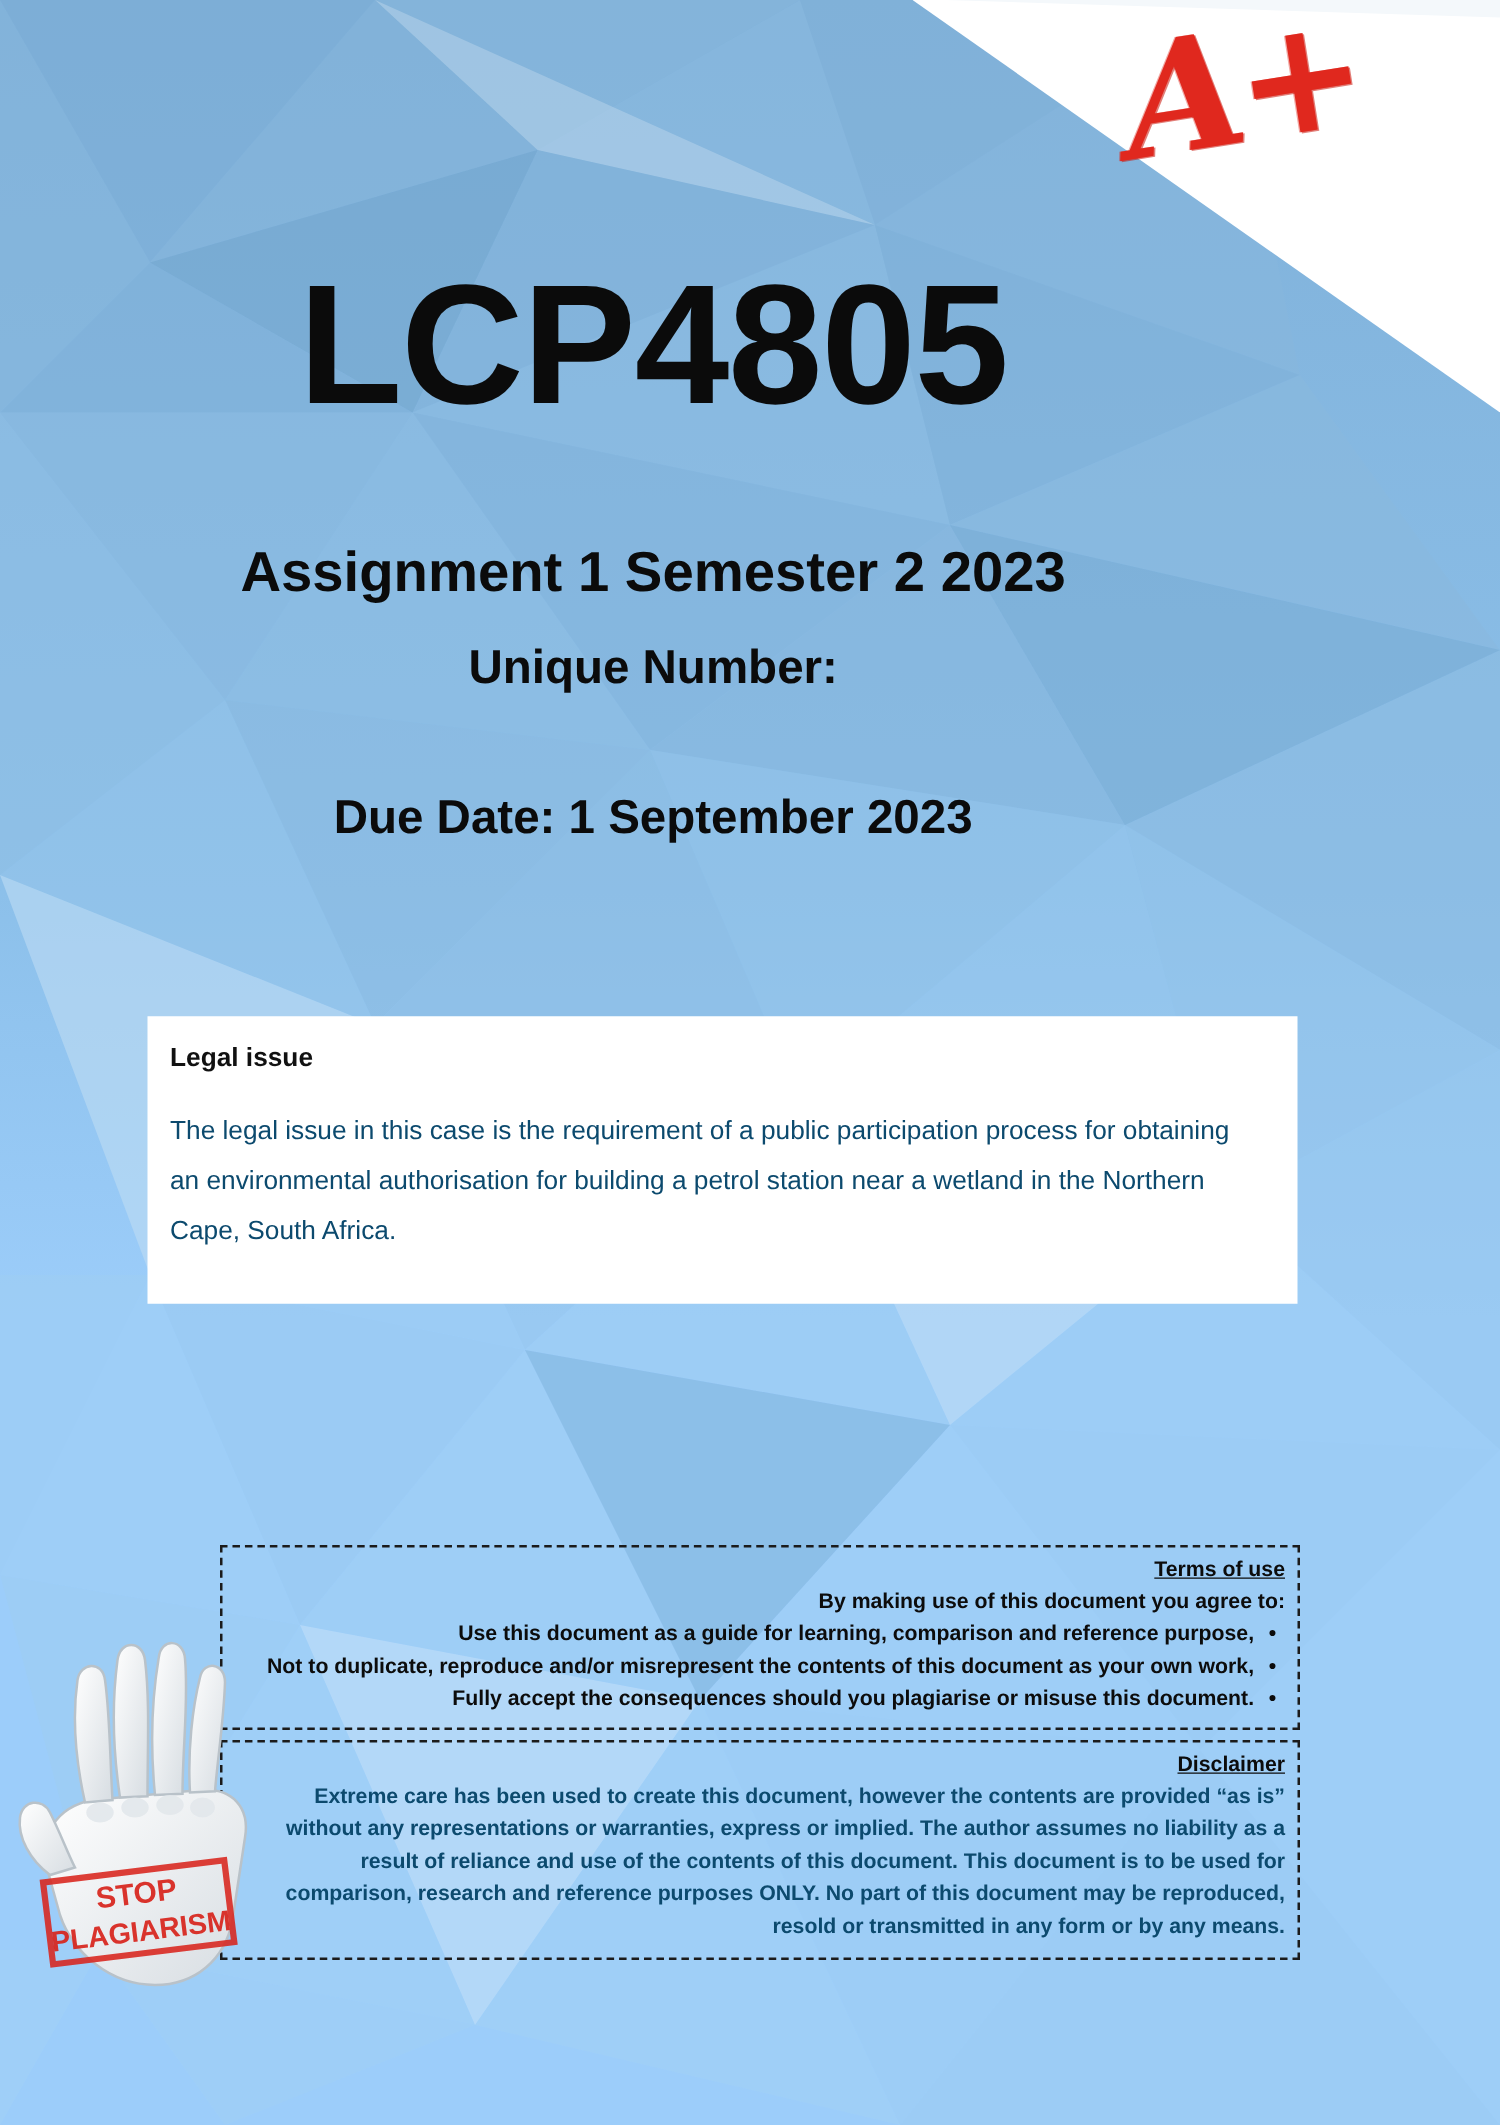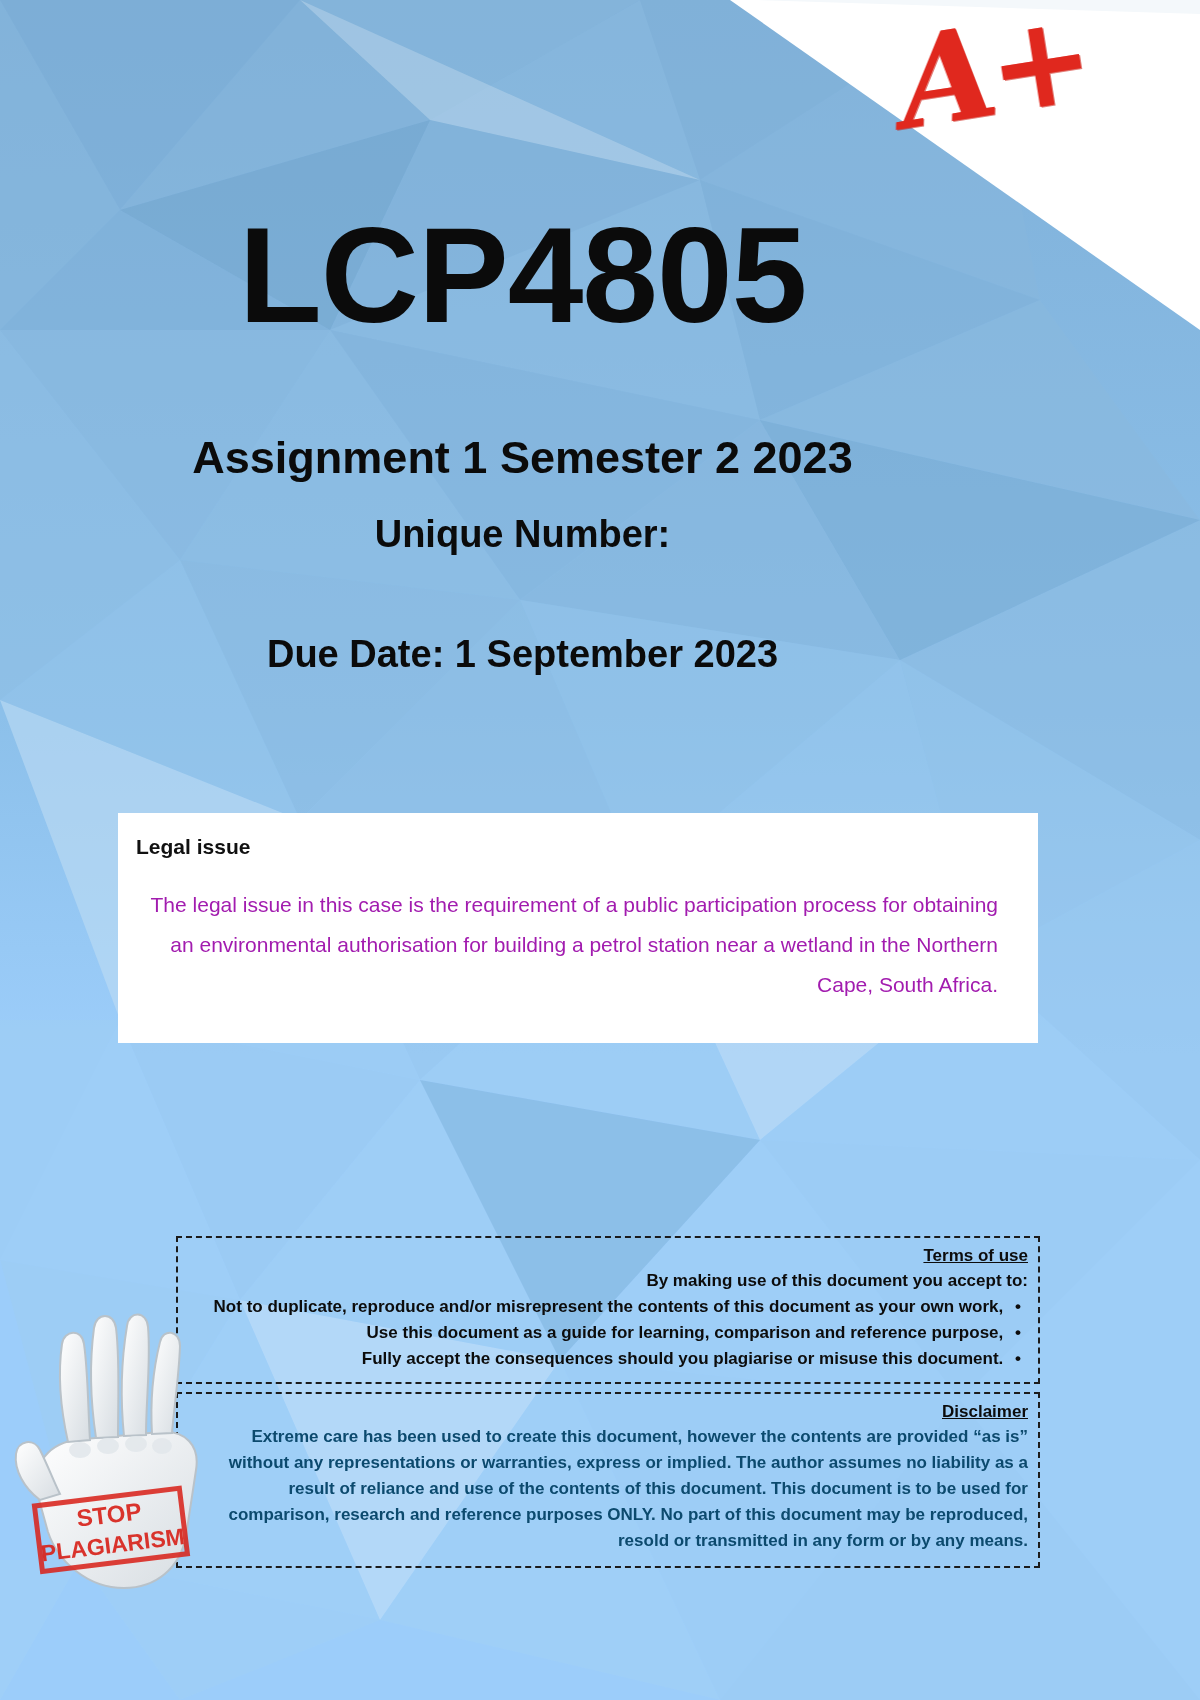--- a/index.html
+++ b/index.html
@@ -50,21 +50,21 @@
   
   .card{
     position:absolute;left:118px;top:813px;width:920px;height:230px;
     background:#ffffff;z-index:5;box-sizing:border-box;
     padding:22px 40px 0 18px;
   }
   .card-head{
     font-size:21px;font-weight:bold;color:#111;margin:0 0 26px 0;
   }
   .card-body{
-    font-size:21px;color:#a21caf;line-height:40px;margin:0;text-align:right;
+    font-size:21px;color:#0c4a6e;line-height:40px;margin:0;
   }
 
   
   .terms-box{
     position:absolute;left:176px;top:1236px;width:864px;
     border:2px dashed #1b1b1b;box-sizing:border-box;
     padding:8px 6px 10px 6px;z-index:5;
   }
   .disc-box{
     position:absolute;left:176px;top:1392px;width:864px;
@@ -189,28 +189,28 @@
 <div class="sub2">Unique Number:</div>
 <div class="sub3">Due Date: 1 September 2023</div>
 
 <div class="card">
   <div class="card-head">Legal issue</div>
   <div class="card-body">The legal issue in this case is the requirement of a public participation process for obtaining an environmental authorisation for building a petrol station near a wetland in the Northern Cape, South Africa.</div>
 </div>
 
 <div class="terms-box">
   <div class="box-head">Terms of use</div>
-  <div class="box-line">By making use of this document you accept to:</div>
+  <div class="box-line">By making use of this document you agree to:</div>
   <ul class="terms-list">
     <li>
-      <span>Not to duplicate, reproduce and/or misrepresent the contents of this document as your own work,</span>
+      <span>Use this document as a guide for learning, comparison and reference purpose,</span>
       <span class="bullet">•</span>
     </li>
     <li>
-      <span>Use this document as a guide for learning, comparison and reference purpose,</span>
+      <span>Not to duplicate, reproduce and/or misrepresent the contents of this document as your own work,</span>
       <span class="bullet">•</span>
     </li>
     <li>
       <span>Fully accept the consequences should you plagiarise or misuse this document.</span>
       <span class="bullet">•</span>
     </li>
   </ul>
 </div>
 
 <div class="disc-box">

